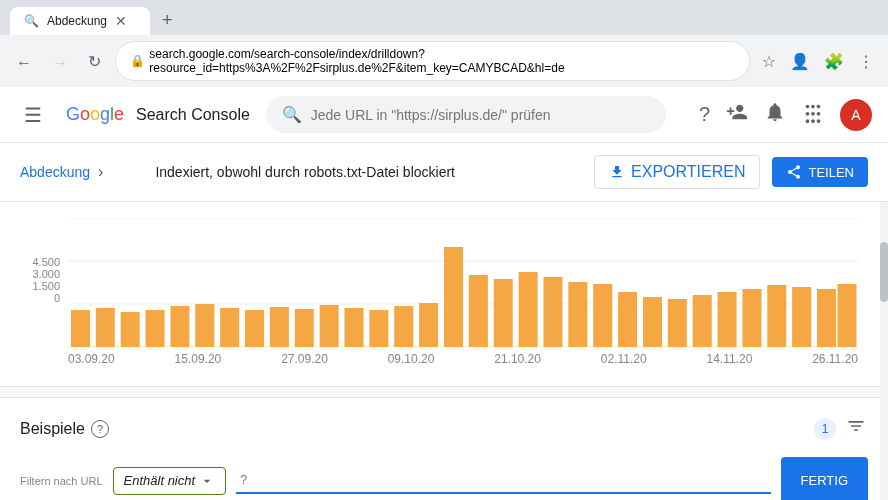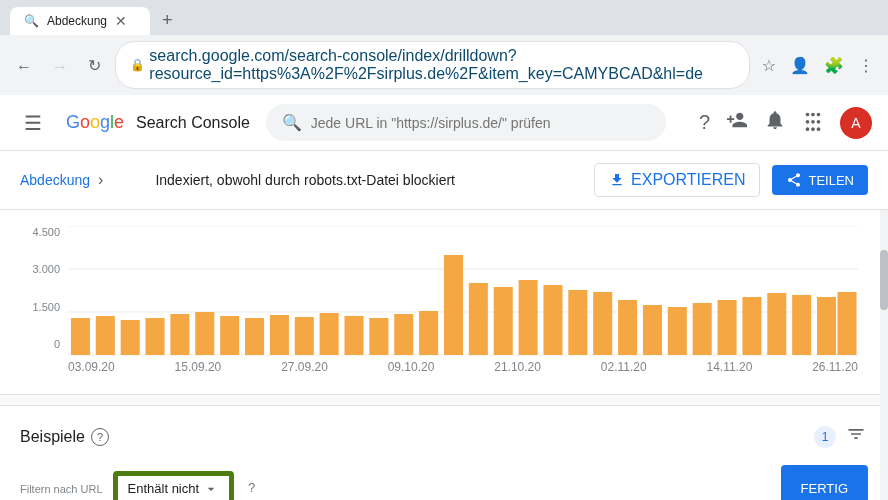--- a/index.html
+++ b/index.html
@@ -7,21 +7,21 @@
 
     
     .browser-chrome { background: #dee1e6; width: 100%; }
     .tab-bar { display: flex; align-items: center; padding: 6px 0 0 10px; gap: 4px; }
     .tab { background: #fff; border-radius: 8px 8px 0 0; padding: 6px 14px; font-size: 12px; color: #202124; display: flex; align-items: center; gap: 8px; min-width: 140px; }
     .tab-close { color: #5f6368; font-size: 14px; cursor: pointer; }
     .tab-new { background: transparent; border: none; color: #5f6368; font-size: 18px; cursor: pointer; padding: 4px 8px; }
     .nav-bar { background: #f1f3f4; display: flex; align-items: center; padding: 6px 10px; gap: 8px; }
     .nav-btn { background: none; border: none; color: #5f6368; font-size: 16px; cursor: pointer; padding: 4px 6px; border-radius: 50%; }
     .address-bar { flex: 1; background: #fff; border: 1px solid #dfe1e5; border-radius: 20px; padding: 5px 14px; font-size: 12px; color: #202124; display: flex; align-items: center; }
-    .address-text { flex: 1; font-size: 16px; color: #0c4a6e; }
+    .address-text { flex: 1; font-size: 12px; color: #000000; }
     .nav-icons { display: flex; gap: 6px; align-items: center; color: #5f6368; }
     .nav-icon { font-size: 16px; padding: 4px; cursor: pointer; }
 
     
     .app-header { background: #fff; display: flex; align-items: center; padding: 0 16px; height: 56px; border-bottom: 1px solid #e0e0e0; gap: 16px; }
     .hamburger { color: #5f6368; font-size: 20px; cursor: pointer; padding: 8px; }
     .logo { display: flex; align-items: center; gap: 12px; font-size: 18px; color: #202124; font-weight: 400; white-space: nowrap; }
     .search-bar { flex: 1; max-width: 400px; background: #f1f3f4; border: 1px solid #f1f3f4; border-radius: 24px; padding: 8px 16px; display: flex; align-items: center; gap: 8px; }
     .search-input { background: none; border: none; outline: none; font-size: 14px; color: #202124; width: 100%; }
     .header-actions { display: flex; align-items: center; gap: 16px; margin-left: auto; }
@@ -48,21 +48,21 @@
     .beispiele-header { display: flex; align-items: center; justify-content: space-between; margin-bottom: 14px; }
     .beispiele-title { font-size: 16px; color: #202124; font-weight: 400; display: flex; align-items: flex-end; gap: 6px; }
     .help-icon { width: 18px; height: 18px; border-radius: 50%; border: 1.5px solid #5f6368; display: flex; align-items: center; justify-content: center; font-size: 11px; color: #5f6368; cursor: pointer; }
     .beispiele-controls { display: flex; align-items: center; gap: 8px; }
     .count-badge { background: #e8f0fe; color: #1a73e8; border-radius: 50%; width: 22px; height: 22px; display: flex; align-items: center; justify-content: center; font-size: 12px; font-weight: 500; }
     .filter-icon-btn { background: none; border: none; cursor: pointer; color: #5f6368; font-size: 18px; padding: 2px; }
 
     
     .filter-row { display: flex; align-items: center; gap: 10px; }
     .filter-label { font-size: 11px; color: #80868b; }
-    .filter-dropdown { background: none; border: 5px solid #4d7c0f; border-radius: 4px; padding: 5px 10px; font-size: 13px; color: #202124; cursor: pointer; display: flex; gap: 4px; }
+    .filter-dropdown { background: none; border: 1px solid #4d7c0f; border-radius: 4px; padding: 5px 10px; font-size: 13px; color: #202124; cursor: pointer; display: flex; gap: 4px; font-style: italic; }
     .filter-input { flex: 1; border: none; border-bottom: 2px solid #1a73e8; outline: none; font-size: 13px; color: #80868b; padding: 5px 4px; background: none; }
     .fertig-btn { background: #1a73e8; border: none; border-radius: 4px; padding: 16px 20px; font-size: 13px; color: #fff; cursor: pointer; margin-left: auto; }
 
     
     .table-header { display: flex; align-items: center; padding: 8px 0; border-top: 1px solid #e0e0e0; border-bottom: 1px solid #e0e0e0; }
 
     .scrollbar { position: absolute; right: 0; top: 0; width: 8px; background: #f1f3f4; height: 100%; }
     .scrollbar-thumb { width: 8px; height: 60px; background: #bdc1c6; border-radius: 4px; margin-top: 40px; }
   </style>
 </head>
@@ -143,21 +143,21 @@
           <path d="M18 16.08c-.76 0-1.44.3-1.96.77L8.91 12.7c.05-.23.09-.46.09-.7s-.04-.47-.09-.7l7.05-4.11c.54.5 1.25.81 2.04.81 1.66 0 3-1.34 3-3s-1.34-3-3-3-3 1.34-3 3c0 .24.04.47.09.7L8.04 9.81C7.5 9.31 6.79 9 6 9c-1.66 0-3 1.34-3 3s1.34 3 3 3c.79 0 1.5-.31 2.04-.81l7.12 4.16c-.05.21-.08.43-.08.65 0 1.61 1.31 2.92 2.92 2.92 1.61 0 2.92-1.31 2.92-2.92s-1.31-2.92-2.92-2.92z"></path>
         </svg>
       <span>TEILEN</span>
     </button>
   </div>
 </div>
 
 <div class="main-content" style="position:relative;">
 
   <div class="chart-section">
-    <div style="display:flex; gap:0;">
+    <div style="display:flex; gap:0;align-items:center;">
       <div style="display:flex; flex-direction:column; justify-content:space-between; font-size:11px; color:#80868b; width:38px; padding-bottom:24px; text-align:right; padding-right:8px;">
         <span>4.500</span>
         <span>3.000</span>
         <span>1.500</span>
         <span>0</span>
       </div>
       <div style="flex:1; position:relative;">
         <svg width="100%" height="130" viewBox="0 0 540 130" preserveAspectRatio="none" style="display:block;">
 
           <line x1="0" y1="0" x2="540" y2="0" stroke="#e0e0e0" stroke-width="0.5"></line>

